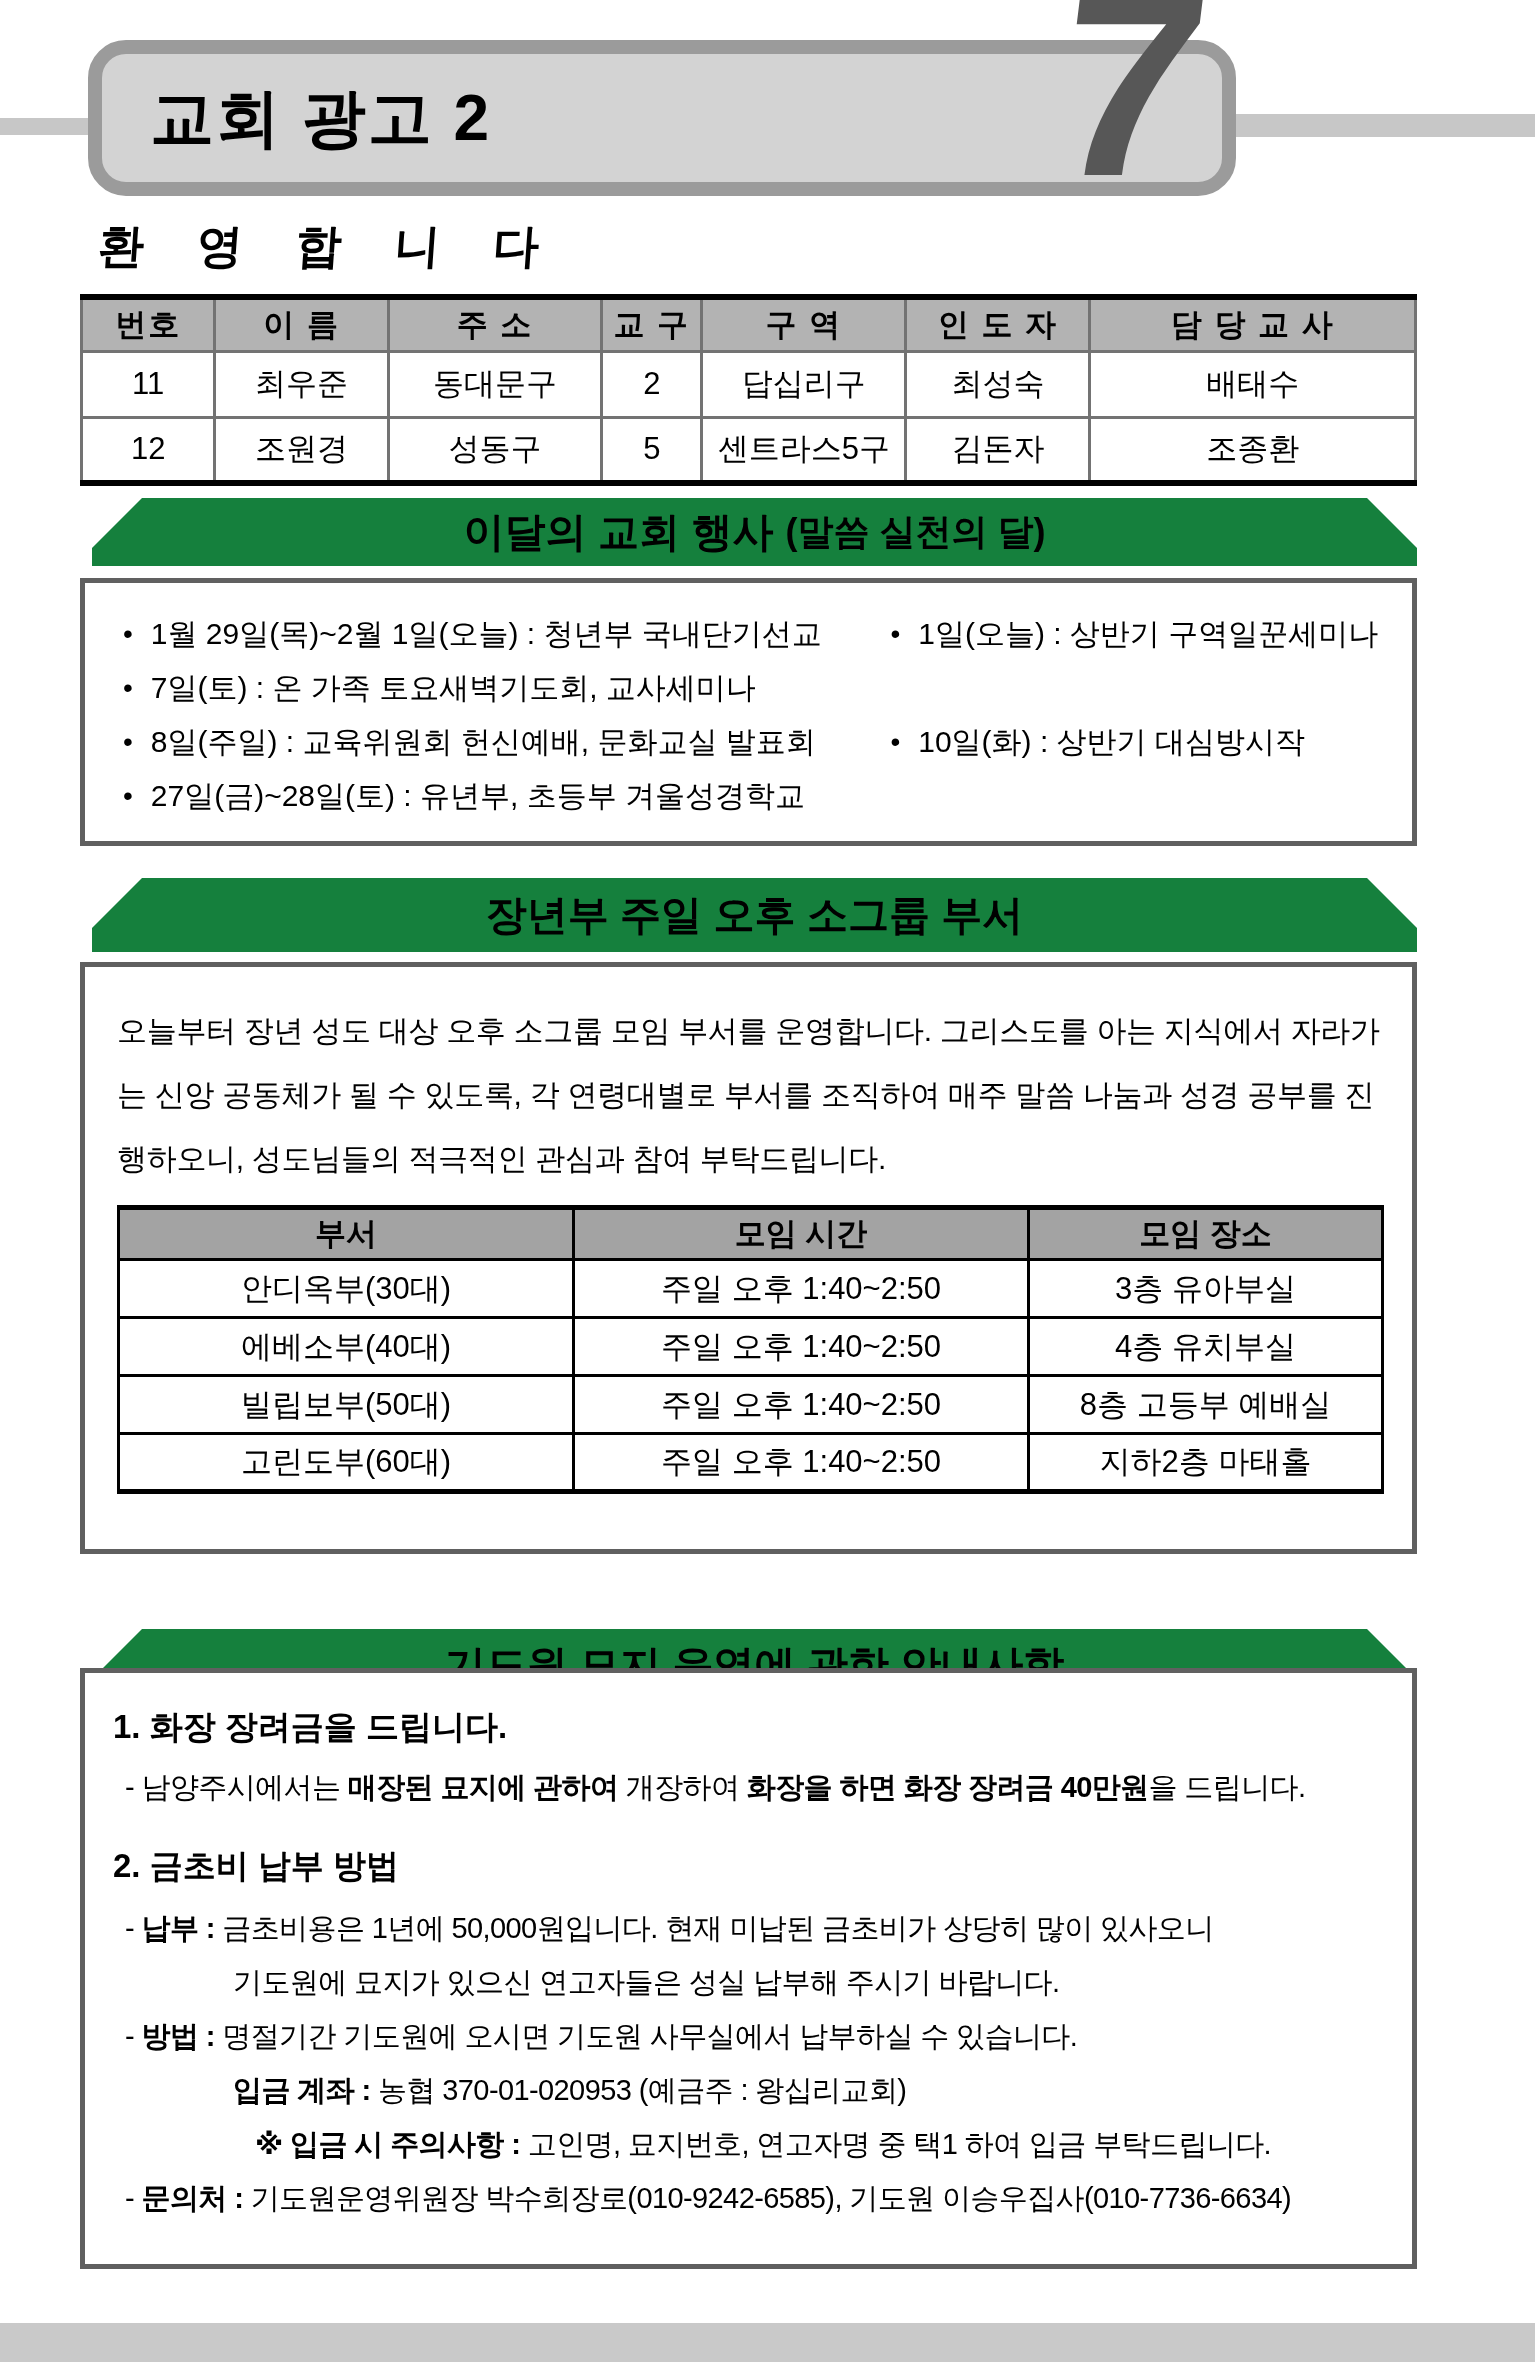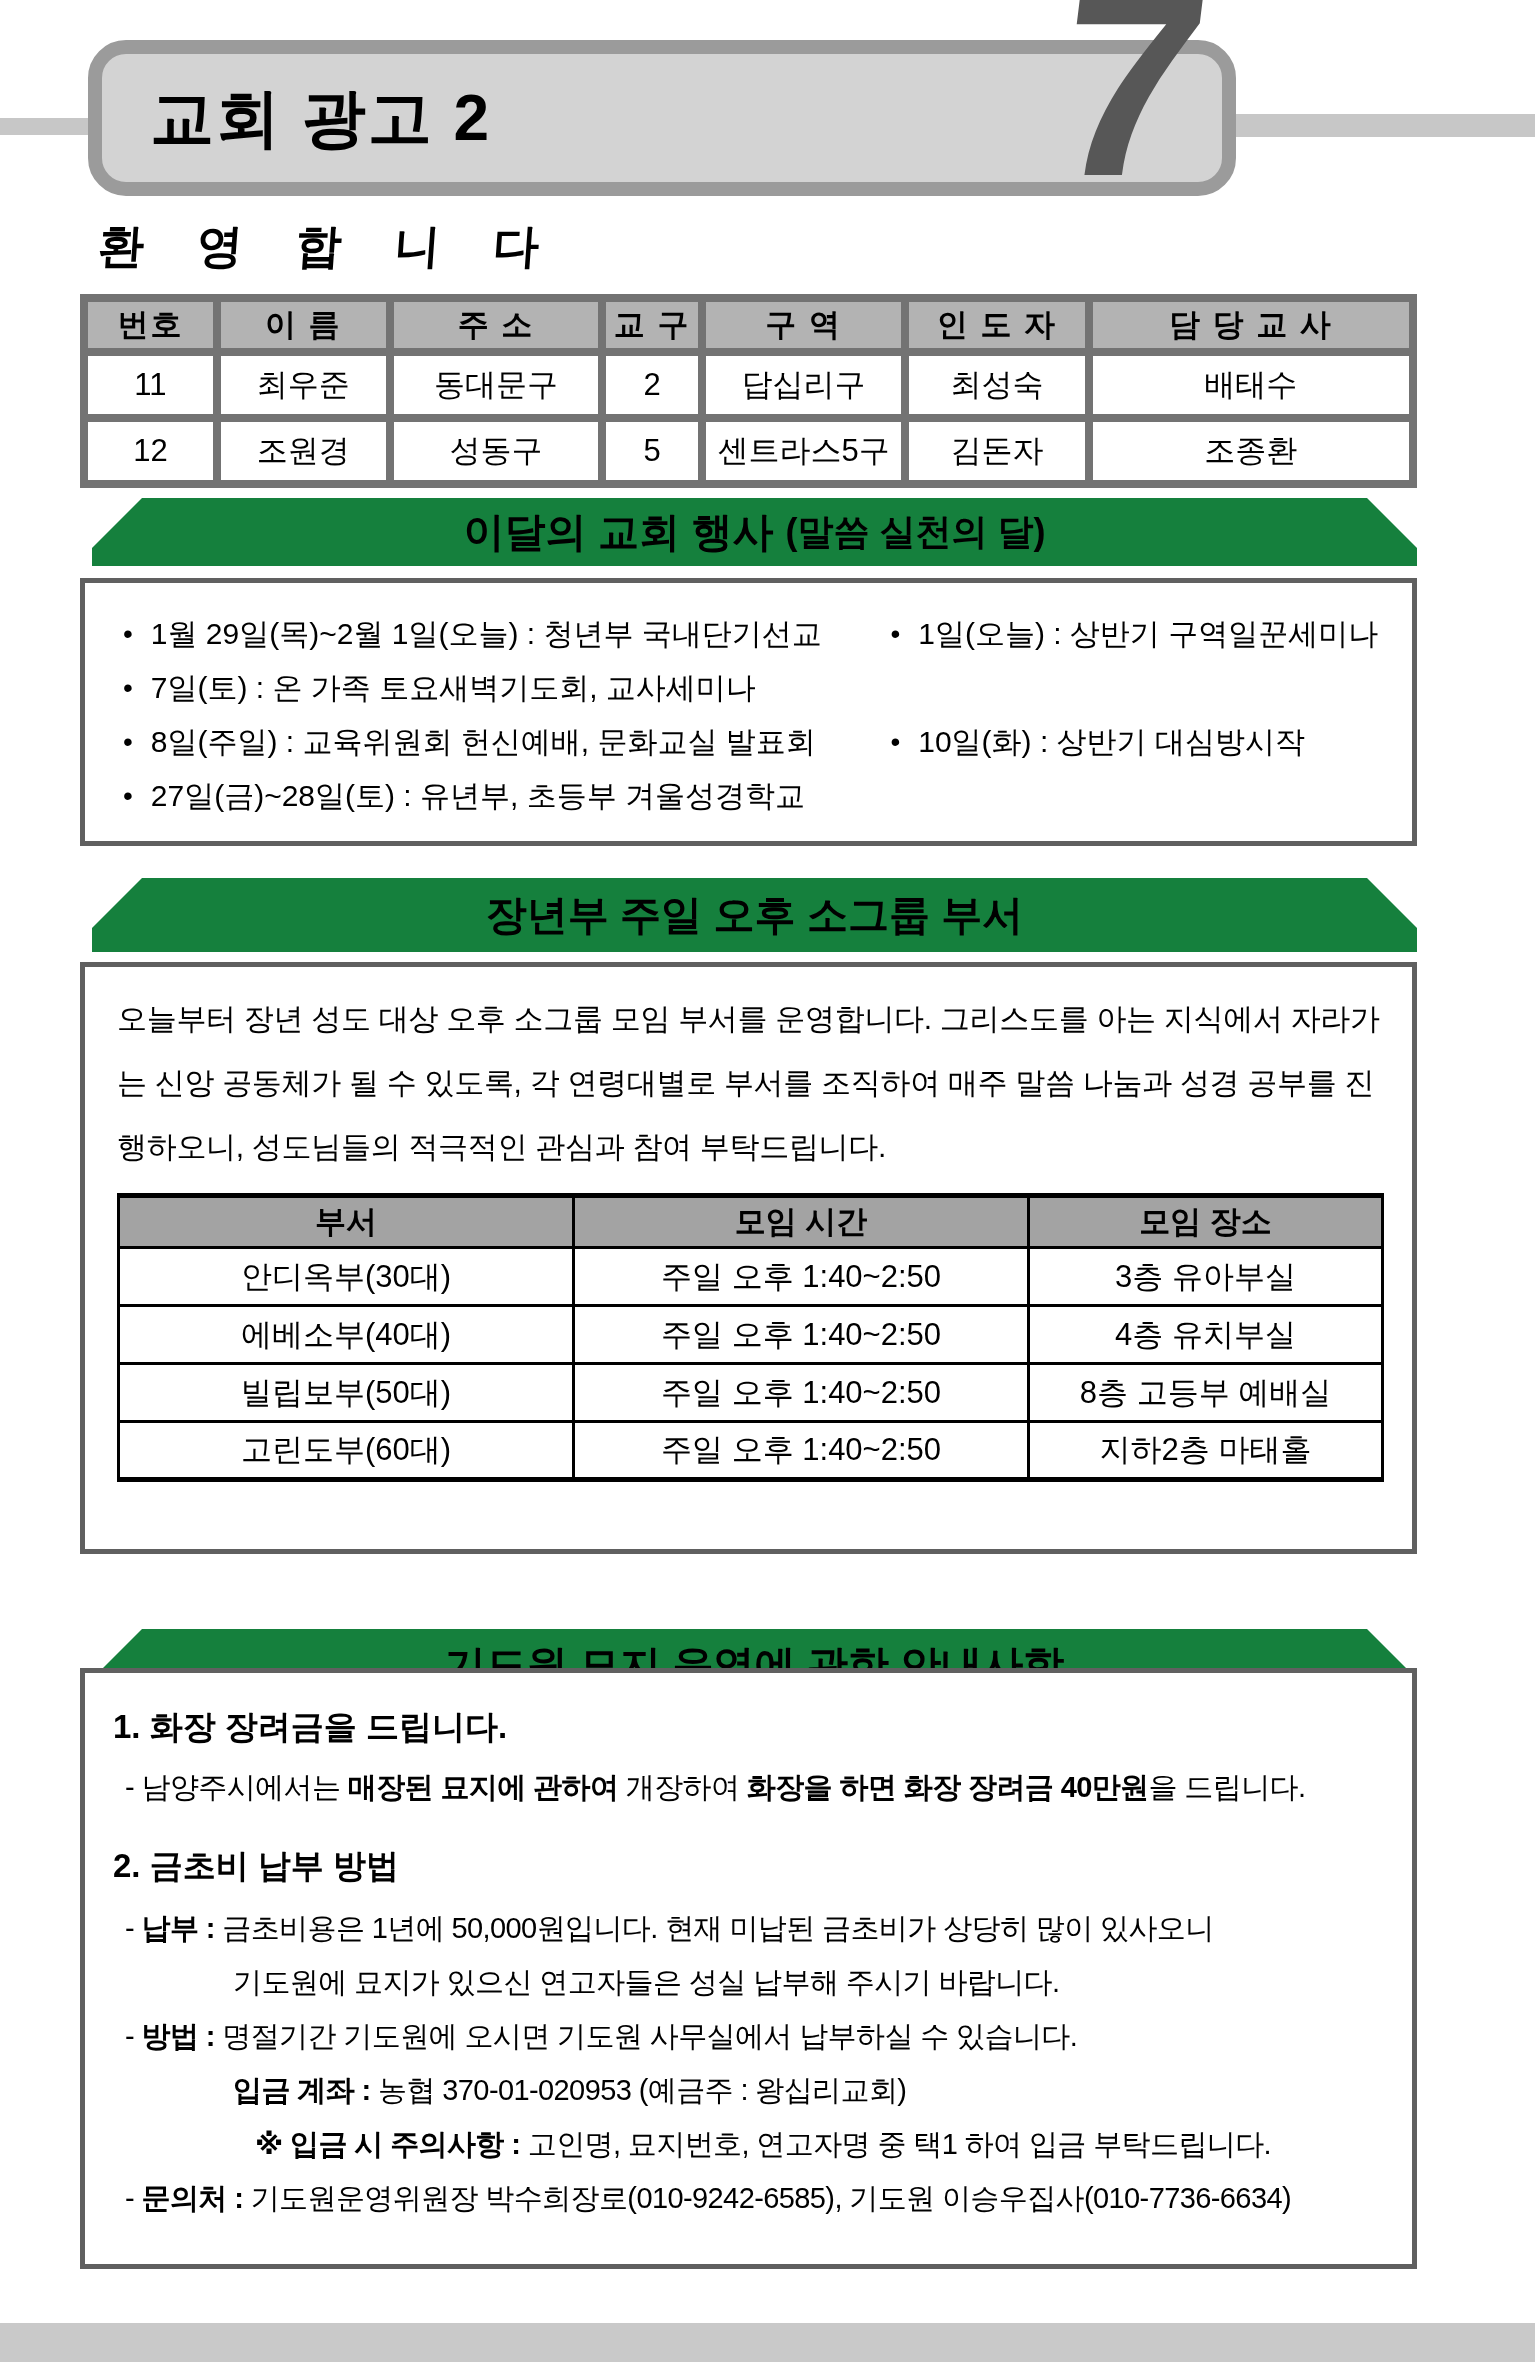--- a/index.html
+++ b/index.html
@@ -16,21 +16,21 @@
   .hdr-title { font-size:64px; font-weight:800; letter-spacing:2px; }
   .big7 { position:absolute; left:1058px; top:-46px; font-size:262px; font-weight:700;
           line-height:1; color:#575757; transform:skewX(-7deg); z-index:5; }
 
   
   .welcome-title { position:absolute; left:98px; top:216px; font-size:46px; font-weight:700;
                    letter-spacing:20px; transform:skewX(-4deg); }
   table.tbl { border-collapse:collapse; background:#fff; }
   .welcome-table { position:absolute; left:80px; top:294px; width:1337px;
                    border-top:6px solid #000; border-bottom:6px solid #000; }
-  .welcome-table th, .welcome-table td { border:8px solid #737373; text-align:center; }
+  .welcome-table th, .welcome-table td { border:3px solid #737373; text-align:center; }
   .welcome-table th { background:#b3b3b3; height:54px; font-size:31px; font-weight:700; letter-spacing:2px; }
   .welcome-table td { height:66px; font-size:31px; font-weight:500; }
   .welcome-table .c0{width:10%} .welcome-table .c1{width:13%} .welcome-table .c2{width:16%}
   .welcome-table .c3{width:7.5%} .welcome-table .c4{width:15.3%} .welcome-table .c5{width:13.8%}
   .welcome-table .c6{width:24.4%}
 
   
   .banner { position:absolute; left:92px; width:1325px; background:#15803d;
             display:flex; align-items:center; justify-content:center;
             clip-path:polygon(50px 0, calc(100% - 50px) 0, 100% 50px, 100% 100%, 0 100%, 0 50px); }
@@ -44,21 +44,21 @@
   .obox { position:absolute; left:80px; width:1337px; border:5px solid #606060; background:#fff; }
 
   
   .events-box { top:578px; height:268px; display:grid; grid-template-columns:60% 40%;
                 padding:24px 10px 18px 38px; }
   .ecol { display:grid; grid-template-rows:repeat(4, 1fr); align-items:center; }
   .event-item { display:flex; align-items:center; font-size:30px; font-weight:500; white-space:nowrap; }
   .event-item .bullet { font-size:28px; margin-right:18px; }
 
   
-  .sg-box { top:962px; height:592px; padding:20px 28px 16px 32px; }
+  .sg-box { top:962px; height:592px; padding:32px 28px 16px 32px; }
   .sg-intro { font-size:30px; line-height:64px; letter-spacing:-0.3px; font-weight:500; }
   .sg-table { width:100%; margin-top:14px; border-top:5px solid #000; border-bottom:5px solid #000; }
   .sg-table th, .sg-table td { border:3px solid #000; text-align:center; }
   .sg-table th { background:#a3a3a3; height:52px; font-size:31px; font-weight:700; }
   .sg-table td { height:58px; font-size:31px; font-weight:500; }
   .sg-table .c0{width:36%} .sg-table .c1{width:36%} .sg-table .c2{width:28%}
 
   
   .notice-box { top:1668px; height:601px; padding:32px 20px 16px 28px; font-size:29px; }
   .ntitle { font-size:33px; font-weight:800; margin:0 0 12px 0; }

